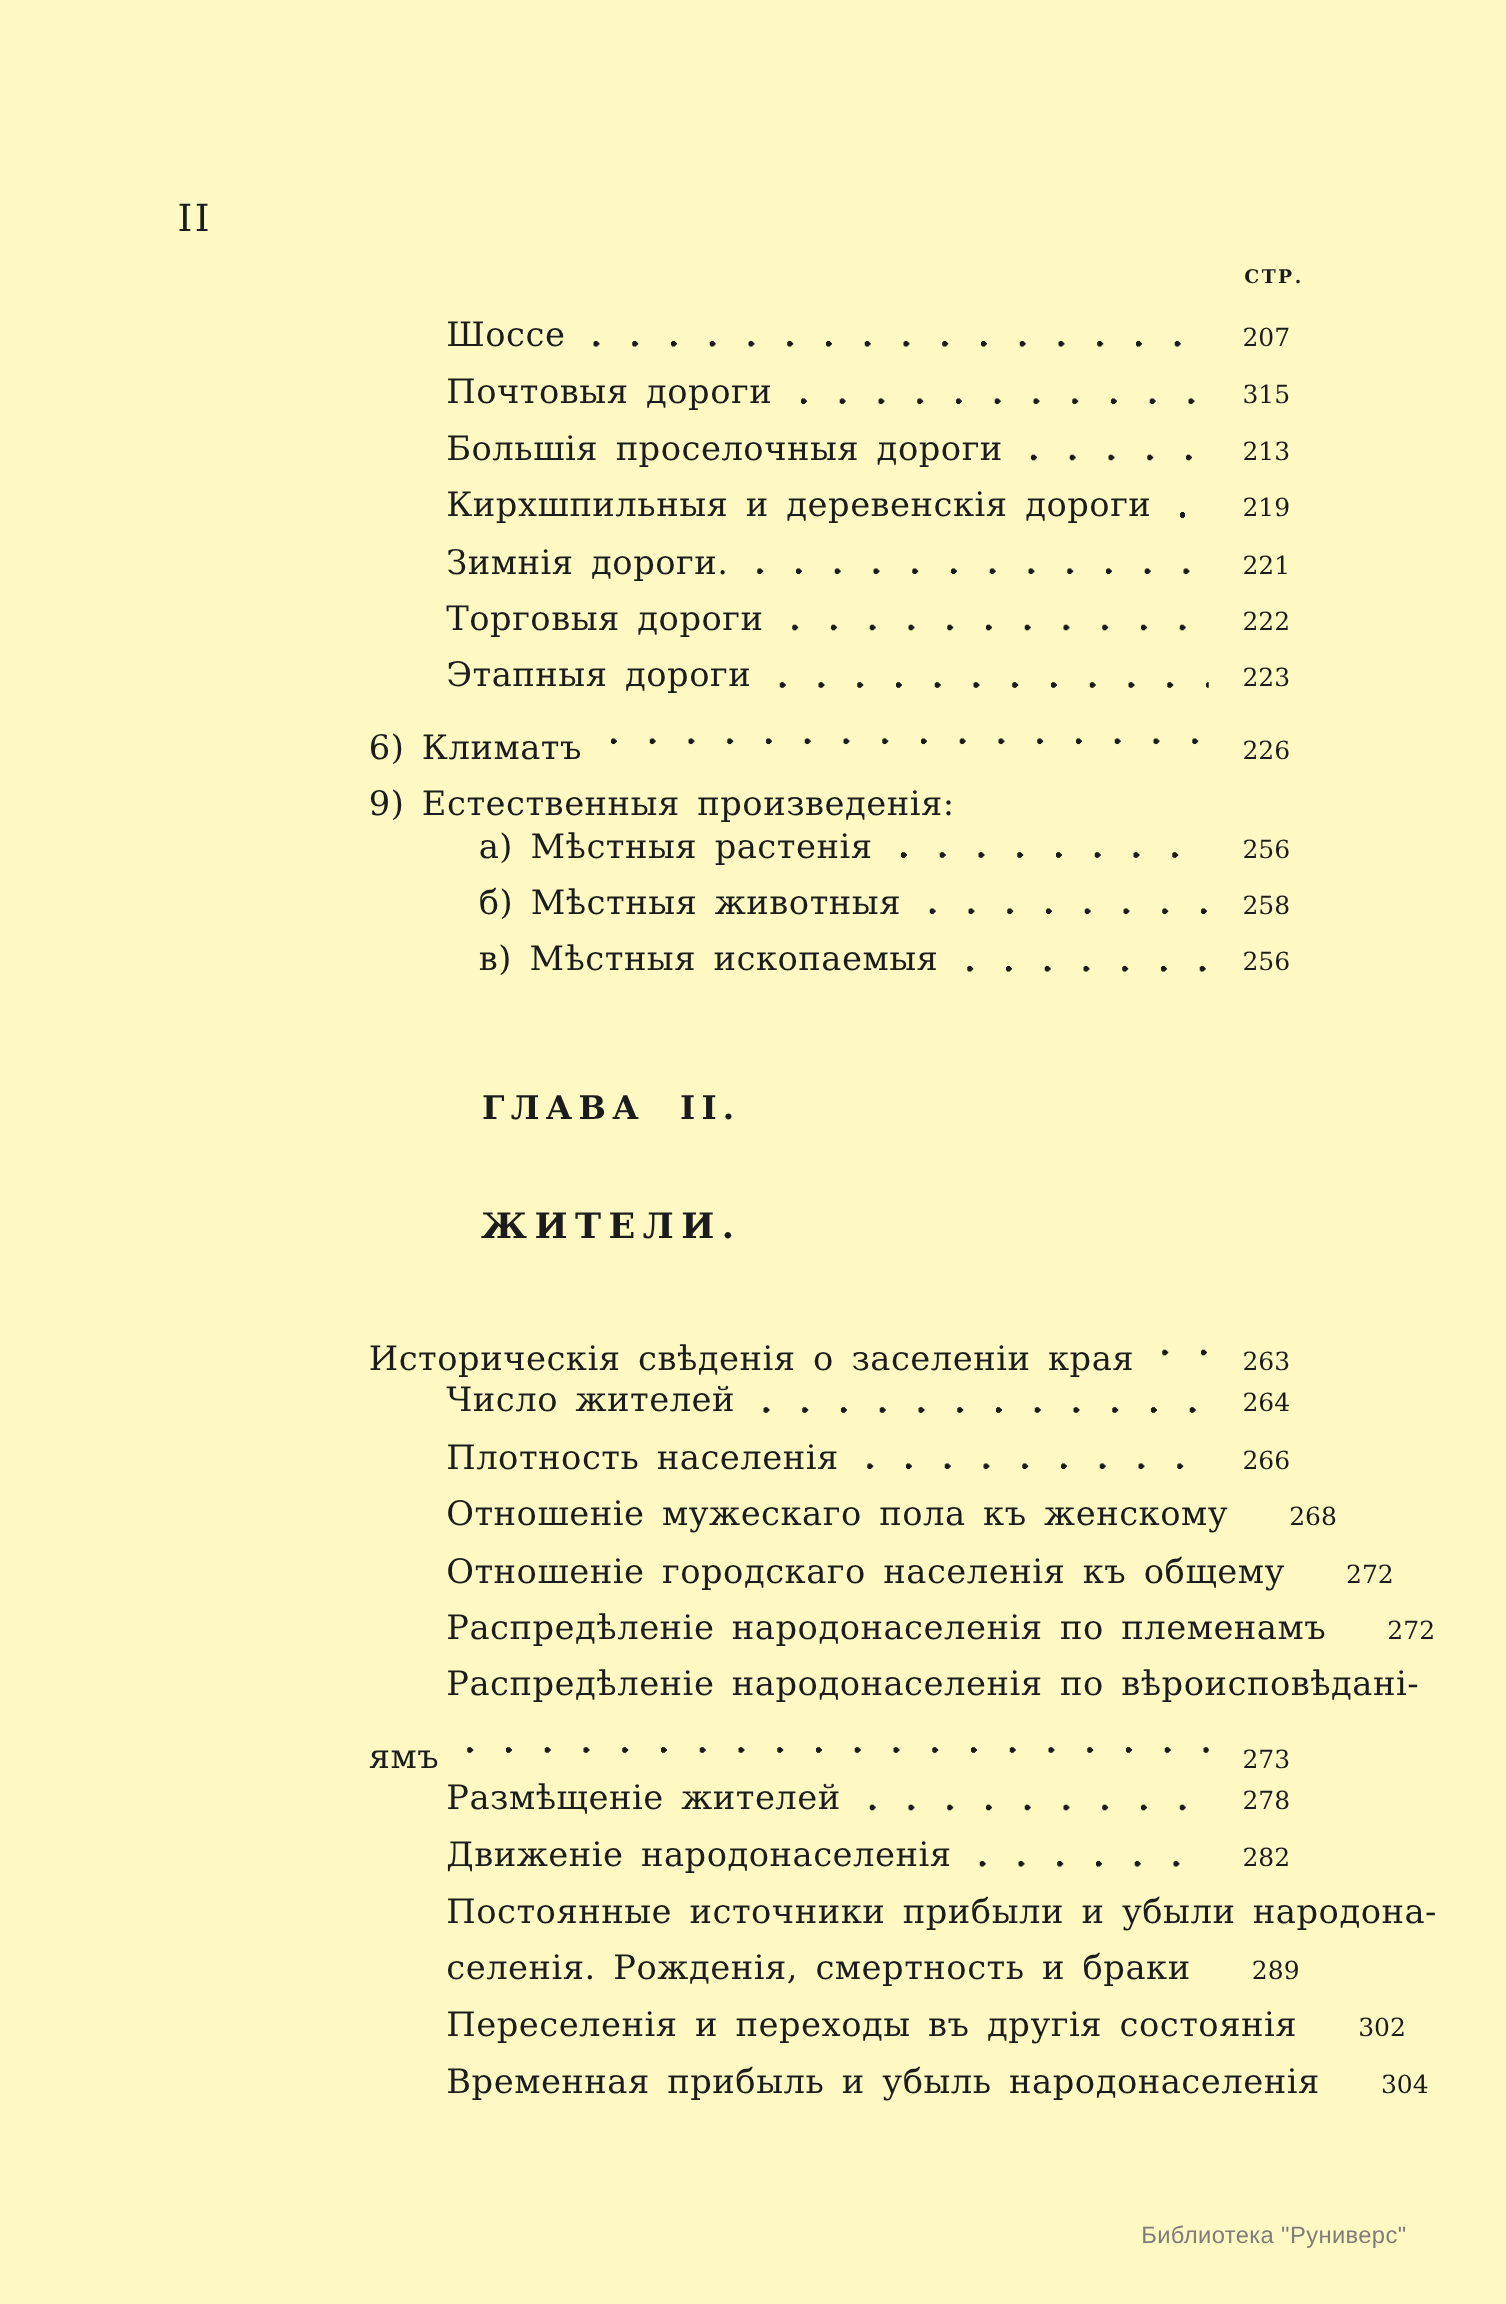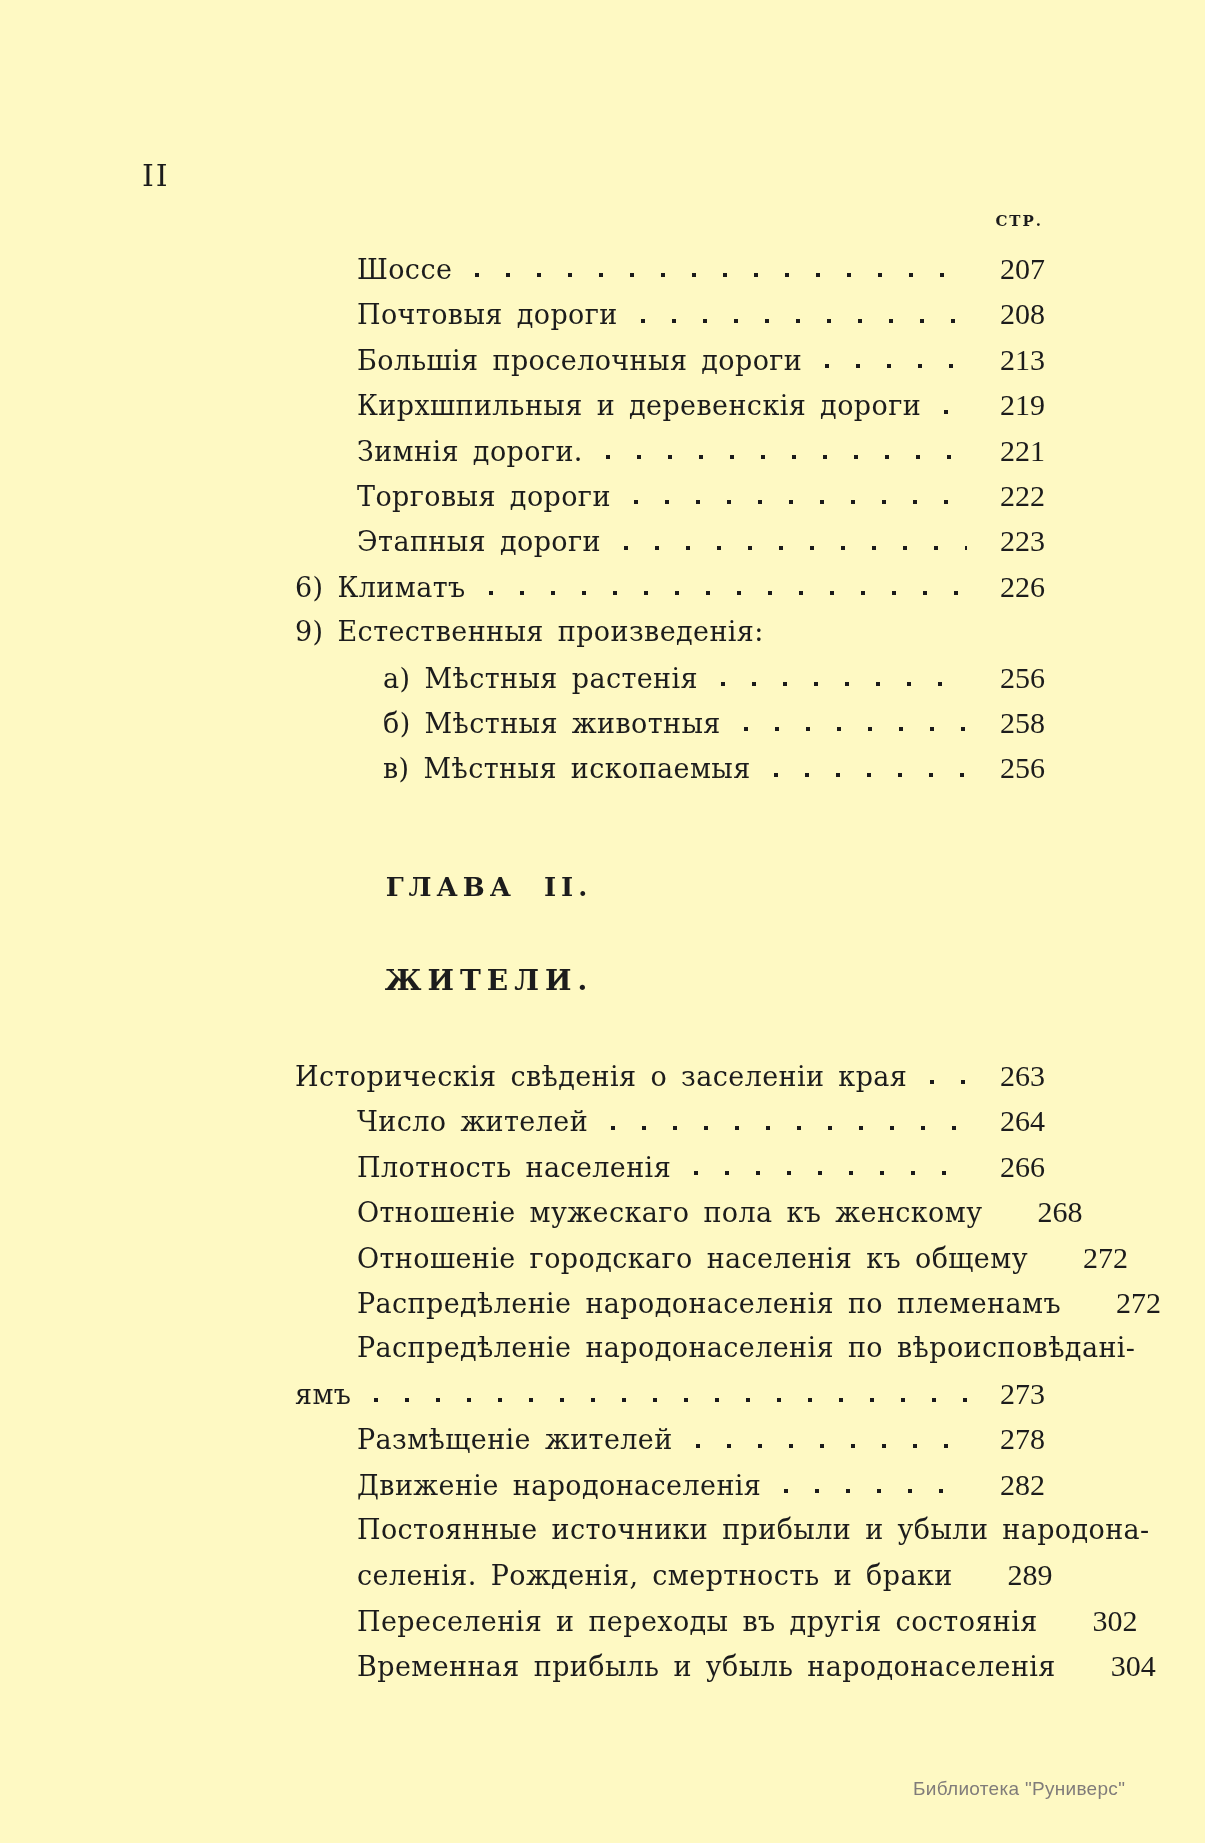--- a/index.html
+++ b/index.html
@@ -42,39 +42,38 @@
     align-items: baseline;
     height: 45.4px;
     line-height: 45.4px;
     white-space: nowrap;
   }
   .lbl {
     font-size: 27px;
     word-spacing: 5px;
     letter-spacing: 0.4px;
   }
-  .ind-main  .lbl { padding-left: 0; }
+  .ind-main  .lbl { padding-left: 0; margin-top: 12px; }
   .ind-sub   .lbl { padding-left: 62px; }
   .ind-sub2  .lbl { padding-left: 88px; }
   .leader {
     flex: 1 1 auto;
     align-self: flex-end;
     height: 6px;
     margin: 0 14px 13px 22px;
     background-image: radial-gradient(circle 2.3px at 3px 3px, #1b1b1b 98%, rgba(0,0,0,0));
     background-size: 31px 6px;
     background-repeat: repeat-x;
     background-position: left bottom;
   }
   .pg {
     width: 64px;
-    text-align: right;
-    font-size: 30px;
+    text-align: center;
+    font-size: 20px;
     flex: 0 0 auto;
-    font-family: Liberation Serif, serif;
   }
   .heading {
     position: absolute;
     left: 0;
     width: 978px;
     text-align: center;
     font-weight: bold;
   }
   .heading.chapter {
     top: 872px;
@@ -108,21 +107,21 @@
 
   <div class="toc toc-1">
     <div class="row ind-sub">
       <span class="lbl">Шоссе</span>
       <span class="leader"></span>
       <span class="pg">207</span>
     </div>
     <div class="row ind-sub">
       <span class="lbl">Почтовыя дороги</span>
       <span class="leader"></span>
-      <span class="pg">208</span>
+      <span class="pg">315</span>
     </div>
     <div class="row ind-sub">
       <span class="lbl">Большія проселочныя дороги</span>
       <span class="leader"></span>
       <span class="pg">213</span>
     </div>
     <div class="row ind-sub">
       <span class="lbl">Кирхшпильныя и деревенскія дороги</span>
       <span class="leader"></span>
       <span class="pg">219</span>

